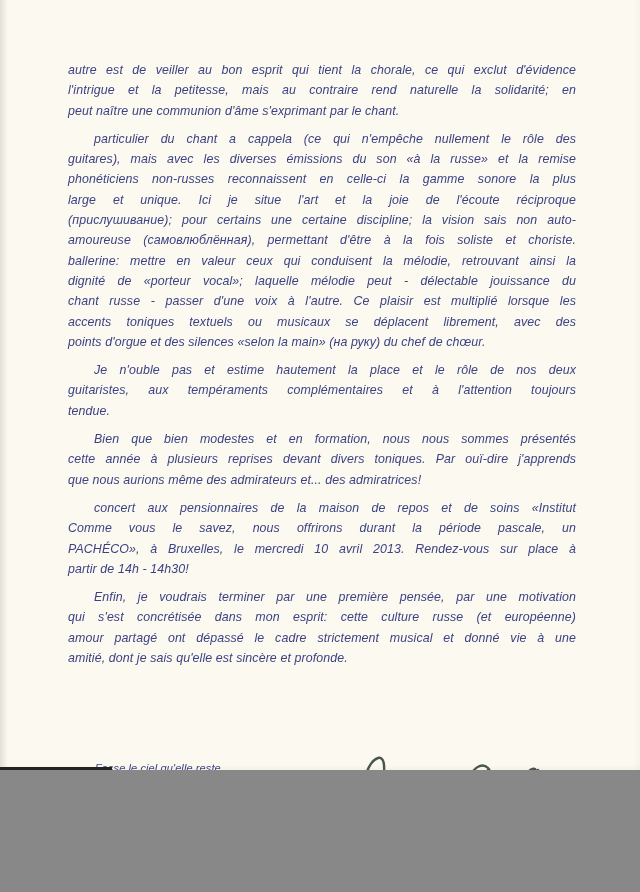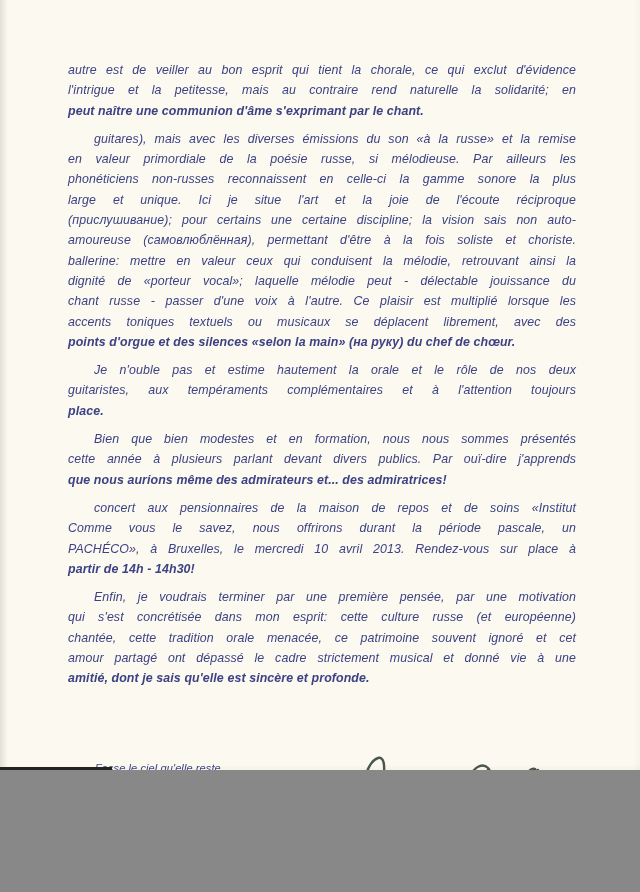--- a/index.html
+++ b/index.html
@@ -23,21 +23,21 @@
   .letter{
     position:absolute;left:68px;top:60px;width:508px;
     color:#3c4284;
     font-style:italic;
     font-size:12.4px;
     line-height:20.3px;
     letter-spacing:.1px;
   }
   .para{margin-bottom:8px;}
   .line{white-space:nowrap;text-align:justify;text-align-last:justify;}
-  .line.last{text-align-last:left;font-weight:bold;}
+  .line.last{text-align-last:left;}
   .para.indent .line:first-child{text-indent:26px;}
   .closing{
     position:absolute;left:88px;top:758px;
     color:#3c4284;font-style:italic;
     font-size:11px;line-height:20.3px;letter-spacing:.1px;
   }
   .closing .c2{margin-left:44px;margin-top:4px;}
   .sig{position:absolute;left:348px;top:746px;}
   .sig path{fill:none;stroke:#49564e;stroke-width:2.4;stroke-linecap:round;stroke-linejoin:round;}
   .artifact-bottom{
@@ -50,52 +50,51 @@
 
 <div class="page">
 
   <div class="letter">
       <div class="para">
         <div class="line">autre est de veiller au bon esprit qui tient la chorale, ce qui exclut d'évidence</div>
         <div class="line">l'intrigue et la petitesse, mais au contraire rend naturelle la solidarité; en</div>
         <div class="line last">peut naître une communion d'âme s'exprimant par le chant.</div>
       </div>
       <div class="para indent">
+        <div class="line">particulier du chant a cappela (ce qui n'empêche nullement le rôle des</div>
         <div class="line">guitares), mais avec les diverses émissions du son «à la russe» et la remise</div>
-        <div class="line">en valeur primordiale de la poésie russe, si mélodieuse. Par ailleurs les</div>
         <div class="line">phonéticiens non-russes reconnaissent en celle-ci la gamme sonore la plus</div>
         <div class="line">large et unique. Ici je situe l'art et la joie de l'écoute réciproque</div>
         <div class="line">(прислушивание); pour certains une certaine discipline; la vision sais non auto-</div>
         <div class="line">amoureuse (самовлюблённая), permettant d'être à la fois soliste et choriste.</div>
         <div class="line">ballerine: mettre en valeur ceux qui conduisent la mélodie, retrouvant ainsi la</div>
         <div class="line">dignité de «porteur vocal»; laquelle mélodie peut - délectable jouissance du</div>
         <div class="line">chant russe - passer d'une voix à l'autre. Ce plaisir est multiplié lorsque les</div>
         <div class="line">accents toniques textuels ou musicaux se déplacent librement, avec des</div>
         <div class="line last">points d'orgue et des silences «selon la main» (на руку) du chef de chœur.</div>
       </div>
       <div class="para indent">
-        <div class="line">Je n'ouble pas et estime hautement la orale et le rôle de nos deux</div>
+        <div class="line">Je n'ouble pas et estime hautement la place et le rôle de nos deux</div>
         <div class="line">guitaristes, aux tempéraments complémentaires et à l'attention toujours</div>
-        <div class="line last">place.</div>
+        <div class="line last">tendue.</div>
       </div>
       <div class="para indent">
         <div class="line">Bien que bien modestes et en formation, nous nous sommes présentés</div>
-        <div class="line">cette année à plusieurs parlant devant divers publics. Par ouï-dire j'apprends</div>
+        <div class="line">cette année à plusieurs reprises devant divers toniques. Par ouï-dire j'apprends</div>
         <div class="line last">que nous aurions même des admirateurs et... des admiratrices!</div>
       </div>
       <div class="para indent">
         <div class="line">concert aux pensionnaires de la maison de repos et de soins «Institut</div>
         <div class="line">Comme vous le savez, nous offrirons durant la période pascale, un</div>
         <div class="line">PACHÉCO», à Bruxelles, le mercredi 10 avril 2013. Rendez-vous sur place à</div>
         <div class="line last">partir de 14h - 14h30!</div>
       </div>
       <div class="para indent">
         <div class="line">Enfin, je voudrais terminer par une première pensée, par une motivation</div>
         <div class="line">qui s'est concrétisée dans mon esprit: cette culture russe (et européenne)</div>
-        <div class="line">chantée, cette tradition orale menacée, ce patrimoine souvent ignoré et cet</div>
         <div class="line">amour partagé ont dépassé le cadre strictement musical et donné vie à une</div>
         <div class="line last">amitié, dont je sais qu'elle est sincère et profonde.</div>
       </div>
     </div>
 
   <div class="closing">
     <div class="c1">- Fasse le ciel qu'elle reste</div>
     <div class="c2">quoi qu'il se passe!</div>
   </div>
 

